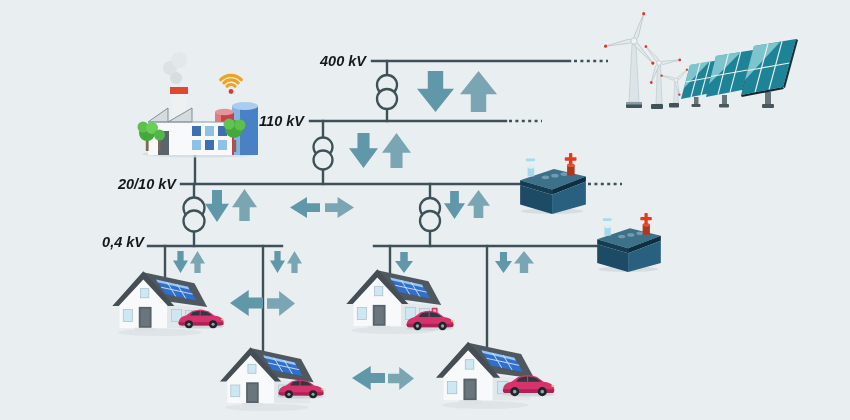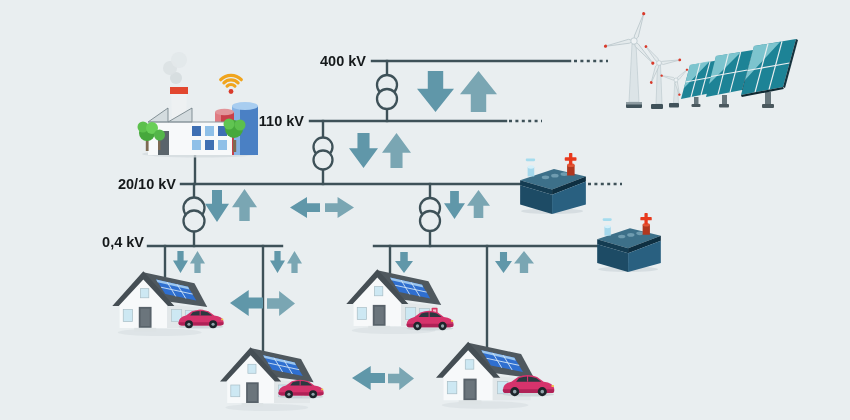--- a/index.html
+++ b/index.html
@@ -1,17 +1,17 @@
 <!DOCTYPE html>
 <html><head>
 <meta charset="utf-8">
 <style>
   html,body{margin:0;padding:0;background:#e9eef0;}
   .stage{position:relative;width:850px;height:420px;background:#e9eef0;overflow:hidden;
-         font-family:"Liberation Sans",sans-serif;}
+         font-family:"Liberation Sans",sans-serif;font-style:italic;}
   svg{display:block}
   .wire{stroke:#3e5158;stroke-width:2.4;fill:none;stroke-linecap:square}
   .wire-dash{stroke:#3e5158;stroke-width:2.4;stroke-dasharray:3 3.4;fill:none}
   .xfmr{fill:#e9eef0;stroke:#3e5158;stroke-width:2.3}
   .vlabel{font-weight:700;font-size:14.5px;fill:#15191b;text-anchor:end;
           font-family:"Liberation Sans",sans-serif}
   .ar-dk{fill:#6097a9}
   .ar-lt{fill:#7aa6b3}
 </style>
 </head>

